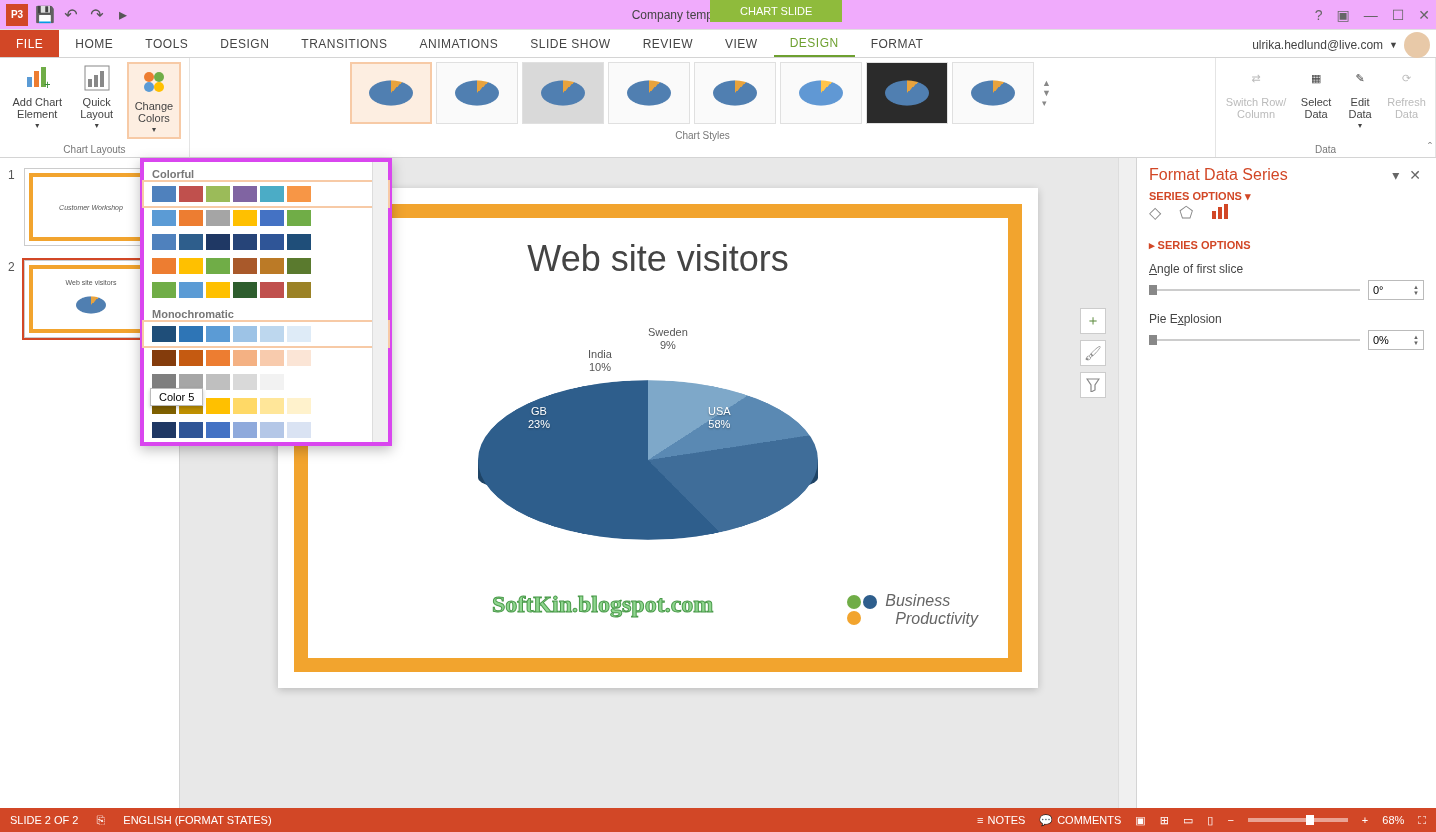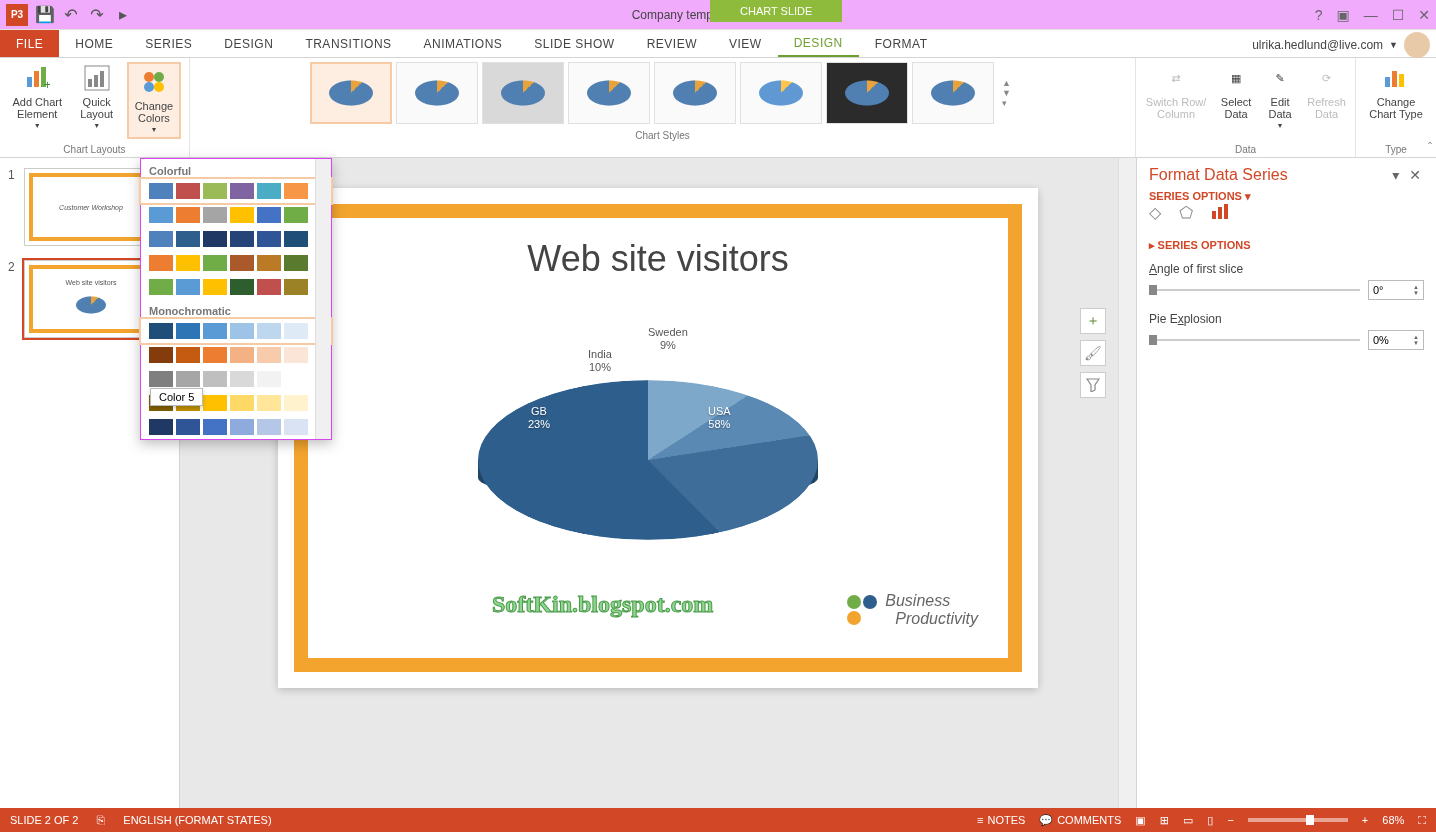--- a/index.html
+++ b/index.html
@@ -63,21 +63,21 @@
 .pie-label{position:absolute; font-size:11px; color:#fff; text-align:center; line-height:1.2; text-shadow:0 1px 2px rgba(0,0,0,.4);}
 .watermark{position:absolute; left:184px; bottom:40px; font-size:24px; color:#8fd68f; font-weight:bold; -webkit-text-stroke:1px #4a9a4a; font-family:"Comic Sans MS",cursive;}
 .bp-logo{position:absolute; right:30px; bottom:30px; font-size:16px; font-style:italic; color:#666; display:flex; align-items:center; gap:8px;}
 .bp-dots{display:grid; grid-template-columns:repeat(2,14px); gap:2px;}
 .bp-dot{width:14px;height:14px;border-radius:50%;}
 
 .side-tools{position:absolute; right:30px; top:150px; display:flex; flex-direction:column; gap:6px;}
 .side-tool{width:26px;height:26px;border:1px solid #ccc;background:#fff;display:flex;align-items:center;justify-content:center;color:#5b8a3c;cursor:pointer;font-size:14px;}
 
 
-.color-dropdown{position:absolute; left:140px; top:158px; width:192px; background:#fff; border:1px solid #d946ef; box-shadow:0 4px 12px rgba(0,0,0,.25); z-index:1000;}
+.color-dropdown{position:absolute; left:140px; top:158px; width:252px; background:#fff; border:4px solid #d946ef; box-shadow:0 4px 12px rgba(0,0,0,.25); z-index:1000;}
 .cd-head{font-size:11px; color:#777; font-weight:bold; padding:6px 8px 2px;}
 .cd-grid{display:grid; grid-template-columns:repeat(6,24px); gap:3px; padding:4px 8px;}
 .cd-row-sel{outline:2px solid #f7caa6;}
 .sw{width:24px;height:16px;cursor:pointer;}
 .cd-scroll{position:absolute;right:0;top:0;bottom:0;width:16px;background:#f0f0f0;border-left:1px solid #ddd;}
 .tooltip{position:absolute; left:150px; top:388px; background:#fff; border:1px solid #bbb; font-size:11px; padding:2px 8px; z-index:1001; box-shadow:0 2px 4px rgba(0,0,0,.2);}
 
 
 .format-pane{width:300px;background:#fff;border-left:1px solid #d4d4d4;padding:8px 12px;position:relative;}
 .fp-title{color:#d24726;font-size:16px;margin-bottom:6px;display:flex;justify-content:space-between;align-items:center;}
@@ -122,21 +122,21 @@
     <span>▣</span>
     <span>—</span>
     <span>☐</span>
     <span>✕</span>
   </div>
 </div>
 
 <div class="ribbon-tabs">
   <div class="tab file">FILE</div>
   <div class="tab">HOME</div>
-  <div class="tab">SERIES</div>
+  <div class="tab">TOOLS</div>
   <div class="tab">DESIGN</div>
   <div class="tab">TRANSITIONS</div>
   <div class="tab">ANIMATIONS</div>
   <div class="tab">SLIDE SHOW</div>
   <div class="tab">REVIEW</div>
   <div class="tab">VIEW</div>
   <div class="tab active">DESIGN</div>
   <div class="tab">FORMAT</div>
   <div class="user-area">
     <span>ulrika.hedlund@live.com</span>
@@ -239,33 +239,20 @@
           <span style="font-size:8px;">▾</span>
       </div>
       <div class="rbtn disabled">
         <div class="ico">⟳</div>
         <span>Refresh Data</span>
       </div>
     </div>
     <div class="group-label">Data</div>
   </div>
 
-  <div class="group" style="width:80px;border-right:none;">
-    <div class="rbtn">
-      <div class="ico">
-        <svg width="26" height="26">
-            <rect x="2" y="12" width="5" height="10" fill="#5b9bd5"></rect>
-            <rect x="9" y="6" width="5" height="16" fill="#ed7d31"></rect>
-            <rect x="16" y="9" width="5" height="13" fill="#ffc000"></rect>
-          </svg>
-      </div>
-      <span>Change Chart Type</span>
-    </div>
-    <div class="group-label">Type</div>
-  </div>
   <div class="collapse-ribbon">ˆ</div>
 </div>
 
 <div class="workspace">
   <div class="thumb-panel">
     <div class="thumb-wrap">
       <div class="thumb-num">1</div>
       <div class="thumb">
         <div class="thumb-border">
             <div class="thumb-title">Customer Workshop</div>

